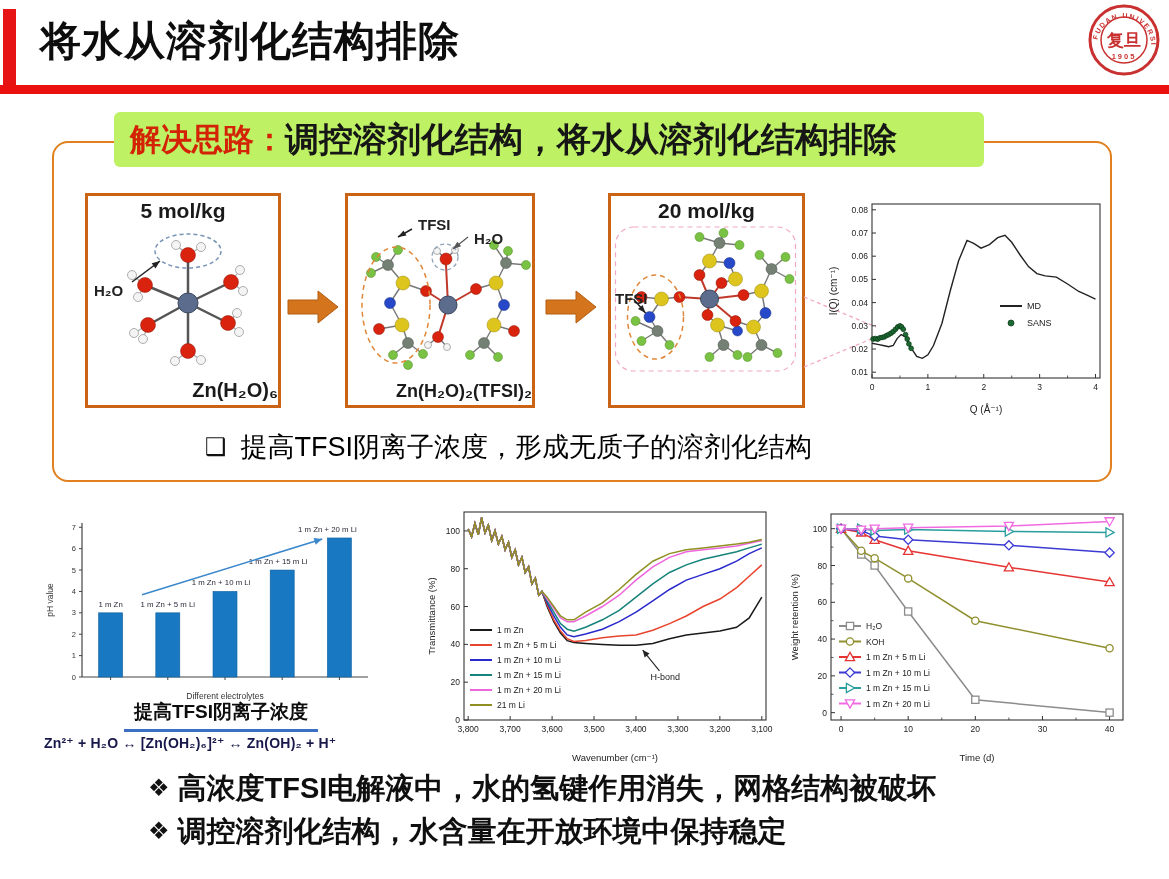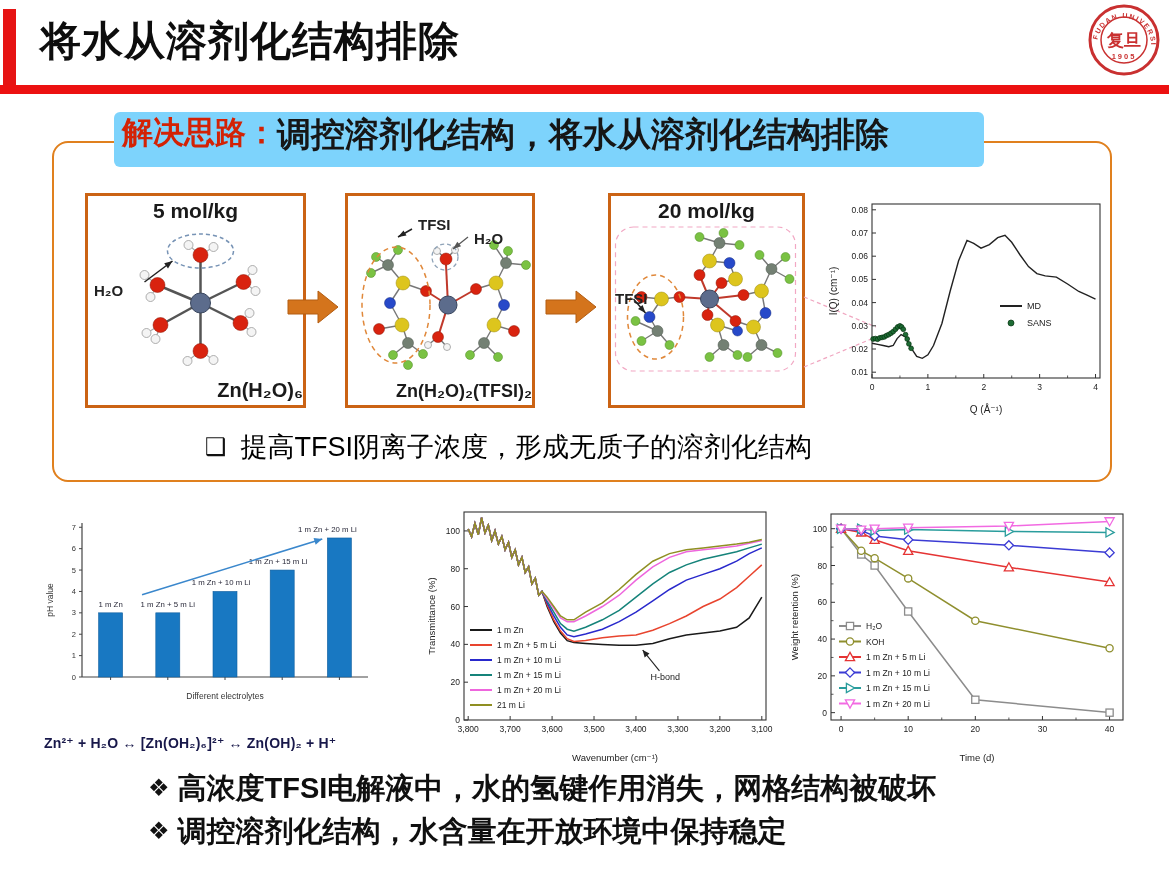--- a/index.html
+++ b/index.html
@@ -7,22 +7,22 @@
          font-family:"Liberation Sans","DejaVu Sans",sans-serif;margin:0 auto;}
   
   .accent{position:absolute;left:3px;top:9px;width:13px;height:76px;background:#e61414;}
   .title{position:absolute;left:40px;top:14px;margin:0;font-size:41px;font-weight:800;color:#0d0d0d;letter-spacing:1px;}
   .rule{position:absolute;left:0;top:85px;width:1169px;height:9px;background:#ec1111;}
   .logo{position:absolute;left:1087px;top:3px;width:74px;height:74px;}
   .logo .arc{font-size:7px;fill:#c93030;font-weight:700;letter-spacing:1.5px;}
   .logo .seal{font-size:17px;fill:#c93030;font-weight:800;text-anchor:middle;}
   .logo .year{font-size:7.5px;fill:#c93030;font-weight:700;text-anchor:middle;letter-spacing:2px;}
   
-  .banner{position:absolute;left:114px;top:112px;width:870px;height:55px;background:#7dd3fc;
-          border-radius:6px;display:flex;padding-left:8px;box-sizing:border-box;z-index:3;}
+  .banner{position:absolute;left:114px;top:112px;width:870px;height:55px;background:#bef264;
+          border-radius:6px;display:flex;align-items:center;padding-left:16px;box-sizing:border-box;z-index:3;}
   .b-label{font-size:31px;font-weight:800;color:#d32205;}
   .b-text{font-size:34px;font-weight:600;color:#161616;}
   
   .frame{position:absolute;left:52px;top:141px;width:1056px;height:337px;border:2.5px solid #e0801e;border-radius:16px;z-index:1;}
   
   .panel{position:absolute;top:193px;height:215px;background:#fff;border:3px solid #cb6314;box-sizing:border-box;z-index:2;}
   .conc{position:absolute;top:3px;left:0;right:0;text-align:center;font-size:21px;font-weight:700;color:#1a1a1a;}
   .formula{position:absolute;bottom:3px;left:0;right:0;text-align:right;font-size:20px;font-weight:600;color:#1a1a1a;}
   .mol{position:absolute;left:0;top:29px;width:100%;height:150px;}
   .annot{position:absolute;font-size:15px;font-weight:600;color:#222;z-index:4;}
@@ -62,21 +62,21 @@
   </svg>
   <div class="rule"></div>
 
   <div class="banner">
     <span class="b-label">解决思路：</span>
     <span class="b-text">调控溶剂化结构，将水从溶剂化结构排除</span>
   </div>
 
   <div class="frame"></div>
 
-  <div class="panel" style="left:85px;width:221px;">
+  <div class="panel" style="left:85px;width:196px;">
     <div class="conc">5 mol/kg</div>
     <svg class="mol" viewBox="0 0 190 150">
       <g stroke="#555" stroke-width="2.5">
         <line x1="100" y1="78" x2="100" y2="30"></line>
           <line x1="100" y1="78" x2="100" y2="126"></line>
         <line x1="100" y1="78" x2="57" y2="60"></line>
           <line x1="100" y1="78" x2="143" y2="57"></line>
         <line x1="100" y1="78" x2="60" y2="100"></line>
           <line x1="100" y1="78" x2="140" y2="98"></line>
       </g>
@@ -576,20 +576,23 @@
         <polygon points="63,161.9 67.6,166.5 63,171.1 58.4,166.5" fill="#fff" stroke="#3b3bd4" stroke-width="1.3"></polygon>
         <text x="79" y="169.5" font-size="8.5" fill="#222">1 m Zn + 10 m Li</text>
         <line x1="52" y1="182" x2="74" y2="182" stroke="#2a9d9d" stroke-width="2"></line>
         <polygon points="59.4,177.4 59.4,186.6 67.6,182" fill="#fff" stroke="#2a9d9d" stroke-width="1.3"></polygon>
         <text x="79" y="185" font-size="8.5" fill="#222">1 m Zn + 15 m Li</text>
         <line x1="52" y1="197.5" x2="74" y2="197.5" stroke="#f26ae2" stroke-width="2"></line>
         <polygon points="58.4,193.9 67.6,193.9 63,202.1" fill="#fff" stroke="#f26ae2" stroke-width="1.3"></polygon>
         <text x="79" y="200.5" font-size="8.5" fill="#222">1 m Zn + 20 m Li</text>
       </svg></div>
 
+  <div class="headline-wrap">
+    <span class="headline">提高TFSI阴离子浓度</span>
+  </div>
   <div class="equation">Zn²⁺ + H₂O ↔ [Zn(OH₂)₆]²⁺ ↔ Zn(OH)₂ + H⁺</div>
 
   <div class="conclusions">
     <div class="c-row">
       <span class="c-icon">❖</span>
       <span class="c-text">高浓度TFSI电解液中，水的氢键作用消失，网格结构被破坏</span>
     </div>
     <div class="c-row">
       <span class="c-icon">❖</span>
       <span class="c-text">调控溶剂化结构，水含量在开放环境中保持稳定</span>

